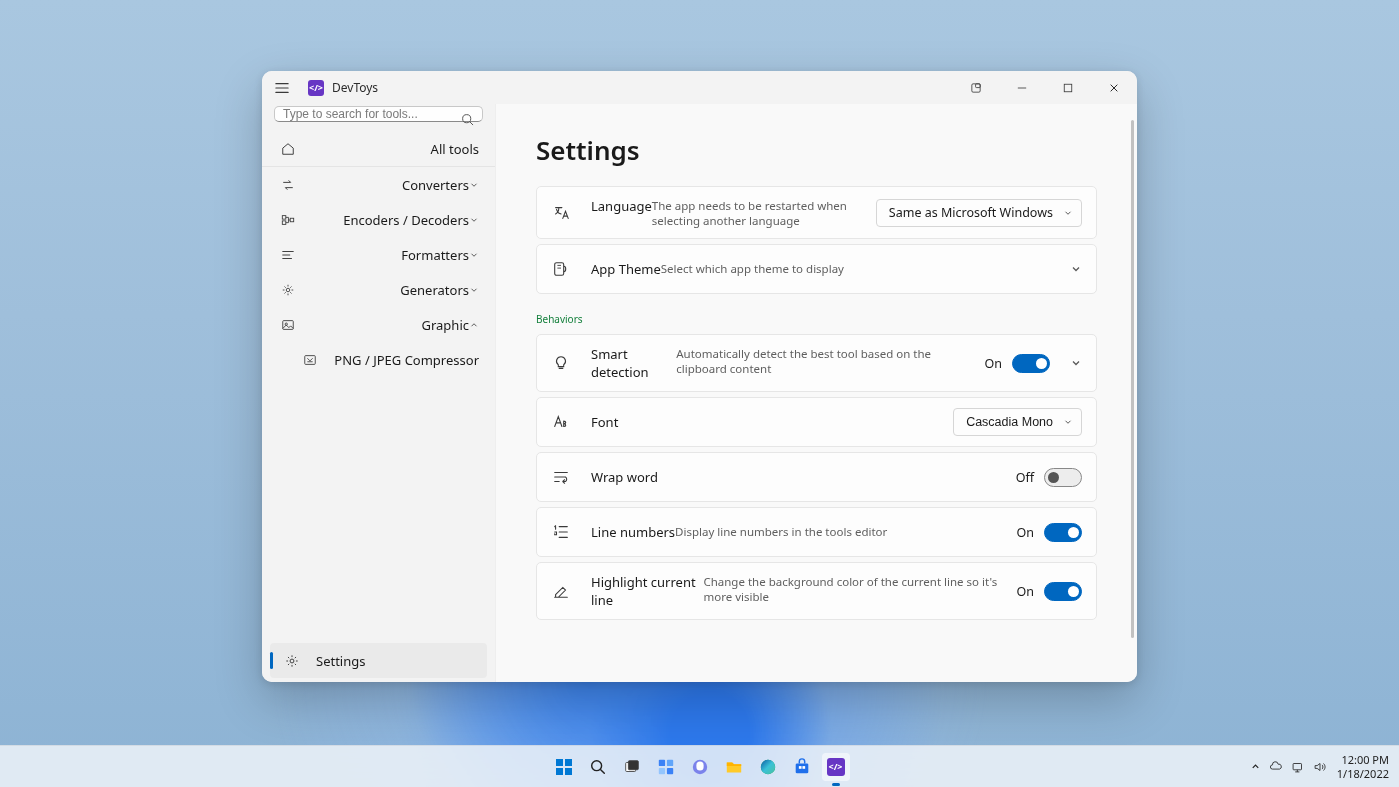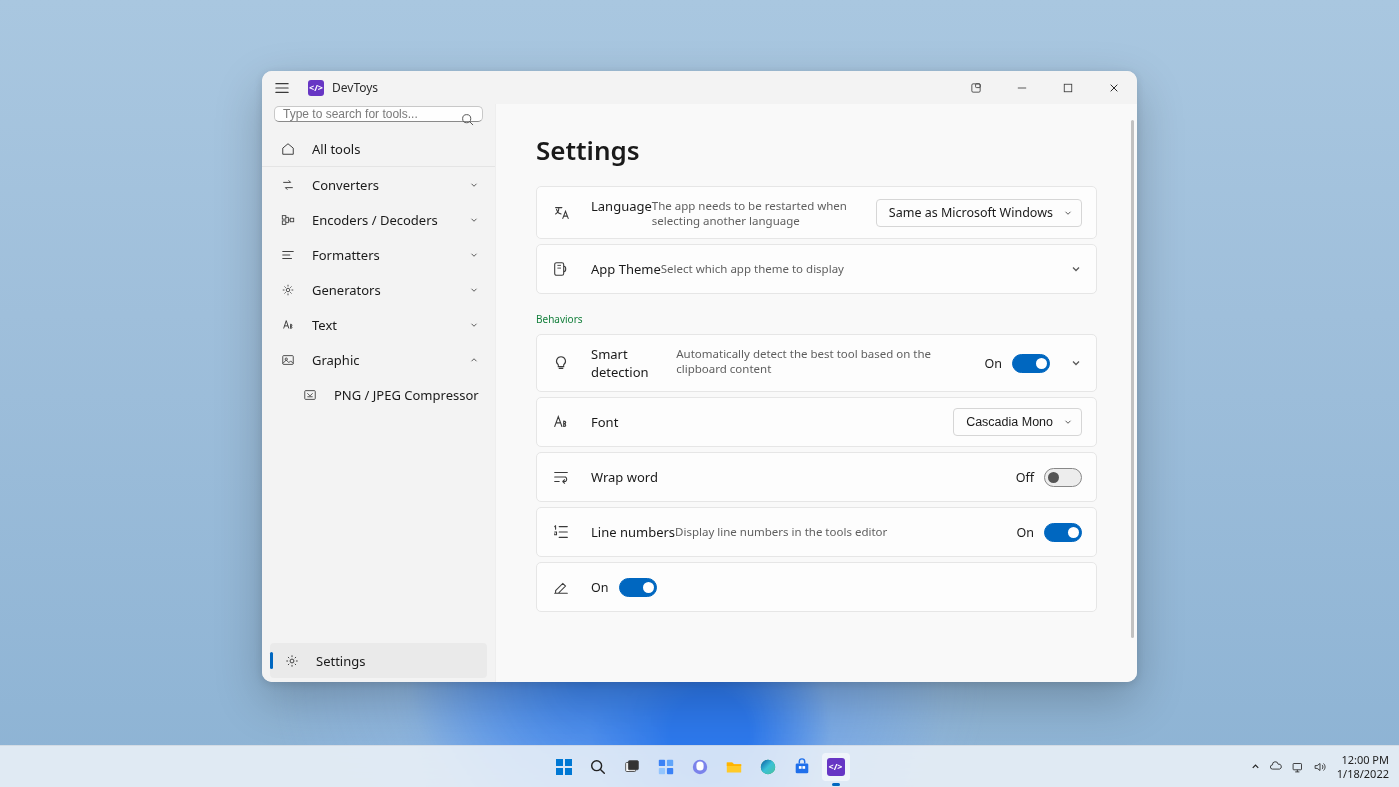--- a/index.html
+++ b/index.html
@@ -81,21 +81,21 @@
     padding: 0 28px 0 8px;
   }
   .search input {
     border:none; outline:none; background:transparent;
     font-size: 12px; width:100%;
     color:#333;
   }
   .search input::placeholder { color:#7a7a7a; }
   .search .search-icon { position:absolute; right:8px; top:6px; color:#555; }
   
-  .nav { flex:1; overflow-y:auto; padding-top:2px; }
+  .nav { flex:1; overflow-y:auto; padding-top:2px;text-align:right; }
   .nav-item {
     height: 35px;
     display:flex; align-items:center;
     padding: 0 12px 0 14px;
     font-size: 13px; color:#1a1a1a;
     cursor: pointer;
     border-radius: 4px;
     margin: 0 4px;
   }
   .nav-item.divider-after { border-bottom: 1px solid rgba(0,0,0,0.06); border-radius:0; margin:0; padding-left:18px; padding-right:16px;}
@@ -304,33 +304,20 @@
             <span class="nav-label">Generators</span>
             <span class="chev">
                 <svg width="10" height="10" viewBox="0 0 12 12">
                   <path d="M3 4.5l3 3 3-3" fill="none" stroke="#5a5a5a" stroke-width="1.2"></path>
                 </svg>
               </span>
           </div>
           <div class="nav-item">
             <span class="nav-icon">
                 <svg width="14" height="14" viewBox="0 0 16 16">
-                  <path d="M3 12L6 3l3 9M4 9h4M11 7v5M11 7c2 0 2 2.5 0 2.5 2 0 2 2.5 0 2.5" stroke="#3a3a3a" fill="none" stroke-width="1.1"></path>
-                </svg>
-              </span>
-            <span class="nav-label">Text</span>
-            <span class="chev">
-                <svg width="10" height="10" viewBox="0 0 12 12">
-                  <path d="M3 4.5l3 3 3-3" fill="none" stroke="#5a5a5a" stroke-width="1.2"></path>
-                </svg>
-              </span>
-          </div>
-          <div class="nav-item">
-            <span class="nav-icon">
-                <svg width="14" height="14" viewBox="0 0 16 16">
                   <rect x="2" y="3" width="12" height="10" rx="1" fill="none" stroke="#3a3a3a"></rect>
                   <circle cx="6" cy="7" r="1.3" fill="none" stroke="#3a3a3a"></circle>
                   <path d="M2 12l4-4 3 3 2-2 3 3" fill="none" stroke="#3a3a3a"></path>
                 </svg>
               </span>
             <span class="nav-label">Graphic</span>
             <span class="chev">
                 <svg width="10" height="10" viewBox="0 0 12 12">
                   <path d="M3 7.5l3-3 3 3" fill="none" stroke="#5a5a5a" stroke-width="1.2"></path>
                 </svg>
@@ -486,20 +473,24 @@
               </div>
           </div>
         </div>
 
         <div class="card">
           <span class="card-icon">
               <svg width="18" height="18" viewBox="0 0 20 20">
                 <path d="M4 14l8-8 3 3-8 8H4v-3zM3 17h14" fill="none" stroke="#3a3a3a" stroke-width="1.2" stroke-linecap="round"></path>
               </svg>
             </span>
+          <div class="card-text">
+            <span class="card-title">Highlight current line</span>
+            <span class="card-desc">Change the background color of the current line so it's more visible</span>
+          </div>
           <div class="card-ctrl">
             <span class="toggle-label">On</span>
             <div class="toggle on">
                 <div class="knob"></div>
               </div>
           </div>
         </div>
 
       </div>
     </div>

